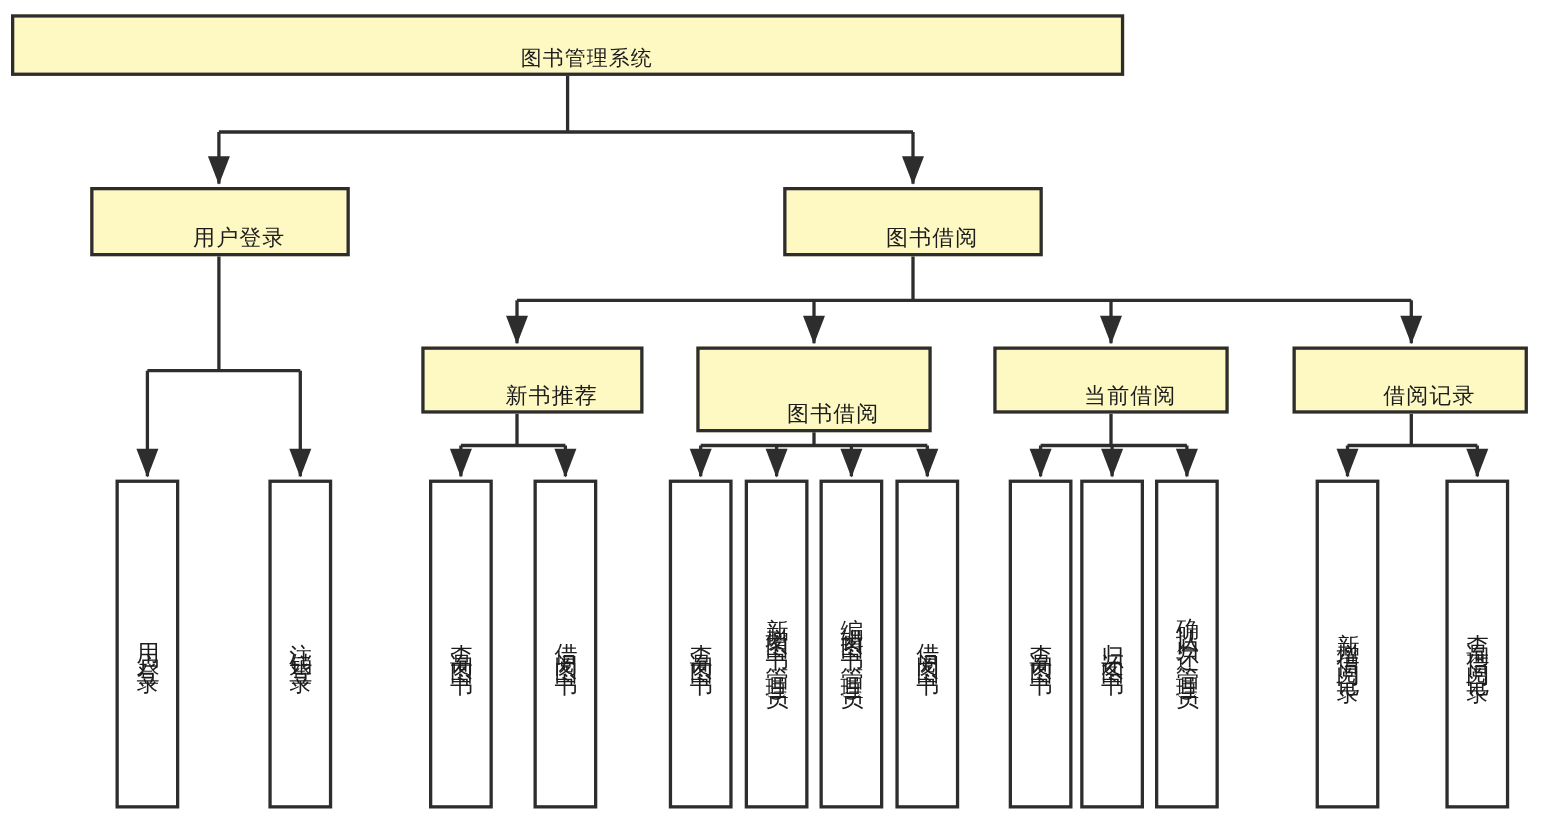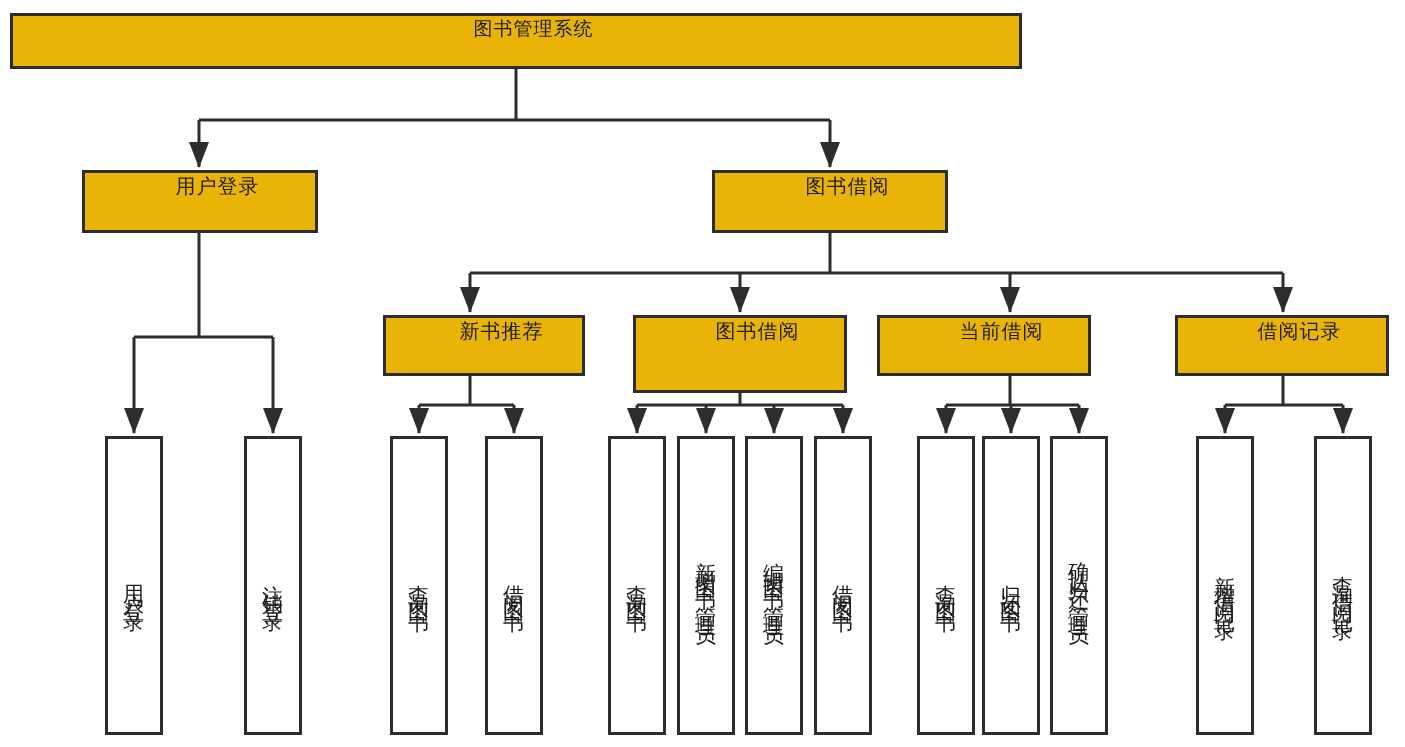--- a/index.html
+++ b/index.html
@@ -21,25 +21,25 @@
     width: 1405px; height: 747px;
   }
   svg.wires {
     position: absolute;
     left: 0; top: 0;
     width: 1405px; height: 747px;
     pointer-events: none;
   }
   .hbox {
     position: absolute;
-    background: #eab308;
+    background: #fef9c3;
     border: 3px solid #2d2d2d;
     box-sizing: border-box;
     display: flex;
-    align-items: flex-start;
+    align-items: flex-end;
     justify-content: center;
     text-align: center;
     padding-left: 35px;
   }
   .hbox span {
     font-size: 20px;
     letter-spacing: 1px;
     color: #1c1c1c;
     white-space: nowrap;
   }
@@ -137,21 +137,21 @@
   <div class="hbox" style="left:712px; top:170px; width:236px; height:63px">
     <span>图书借阅</span>
   </div>
 
   <div class="hbox" style="left:383px; top:315px; width:202px; height:61px">
     <span>新书推荐</span>
   </div>
   <div class="hbox" style="left:633px; top:315px; width:214px; height:78px">
     <span>图书借阅</span>
   </div>
-  <div class="hbox" style="left:877px; top:315px; width:214px; height:61px">
+  <div class="hbox" style="left:903px; top:315px; width:214px; height:61px">
     <span>当前借阅</span>
   </div>
   <div class="hbox" style="left:1175px; top:315px; width:214px; height:61px">
     <span>借阅记录</span>
   </div>
 
   <div class="vbox" style="left:105px">
     <span class="vtext">用户登录</span>
   </div>
   <div class="vbox" style="left:244px">

